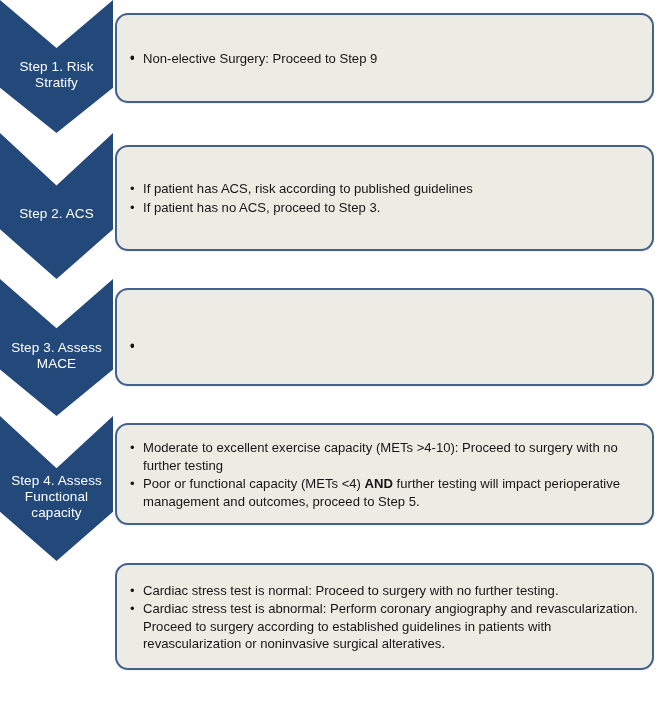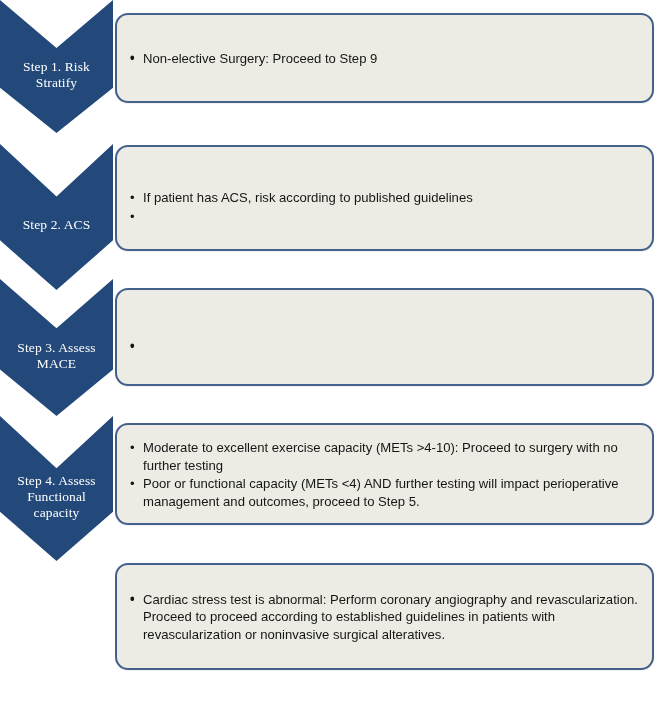--- a/index.html
+++ b/index.html
@@ -30,21 +30,20 @@
     background: #23497B;
     
     -webkit-clip-path: polygon(0% 0%, 50% 36%, 100% 0%, 100% 66%, 50% 100%, 0% 66%);
     clip-path: polygon(0% 0%, 50% 36%, 100% 0%, 100% 66%, 50% 100%, 0% 66%);
     color: #ffffff;
     display: flex;
     align-items: center;
     justify-content: center;
     text-align: center;
     padding: 0 6px;
-    font-family: Liberation Serif, serif;
   }
   .step-chevron .step-label {
     display: block;
     font-size: 13.5px;
     line-height: 16px;
     letter-spacing: 0.1px;
     color: #ffffff;
     font-weight: 400;
     transform: translateY(8px);
   }
@@ -80,21 +79,21 @@
   }
   .bullet-item:last-child { margin-bottom: 0; }
   .bullet-item .bullet-dot {
     position: absolute;
     left: 1px;
     top: 0px;
     font-size: 13.1px;
     line-height: 17.5px;
     color: #161616;
   }
-  .bullet-item b { font-weight: 400; }
+  .bullet-item b { font-weight: 700; }
 </style>
 </head>
 <body>
 
 <div id="flowchart">
 
   <div class="step-chevron" style="top:0px;height:133px;">
     <span class="step-label">Step 1. Risk Stratify</span>
   </div>
   <div class="step-panel" style="top:13px;height:90px;">
@@ -102,31 +101,32 @@
       <li class="bullet-item">
         <span class="bullet-dot">•</span>
       </li>
       <li class="bullet-item">
         <span class="bullet-dot">•</span>
         <span>Non-elective Surgery: Proceed to Step 9</span>
       </li>
     </ul>
   </div>
 
-  <div class="step-chevron" style="top:144px;height:146px;text-align:right;">
+  <div class="step-chevron" style="top:133px;height:146px;text-align:right;">
     <span class="step-label">Step 2. ACS</span>
   </div>
   <div class="step-panel" style="top:145px;height:106px;">
     <ul class="bullet-list">
       <li class="bullet-item">
         <span class="bullet-dot">•</span>
         <span>If patient has ACS, risk according to published guidelines</span>
       </li>
       <li class="bullet-item">
         <span class="bullet-dot">•</span>
+        <span>If patient has no ACS, proceed to Step 3.</span>
       </li>
     </ul>
   </div>
 
   <div class="step-chevron" style="top:279px;height:137px;justify-content:center;">
     <span class="step-label">Step 3. Assess MACE</span>
   </div>
   <div class="step-panel" style="top:288px;height:98px;">
     <ul class="bullet-list">
       <li class="bullet-item">
@@ -151,21 +151,22 @@
         <span class="bullet-dot">•</span>
         <span>Poor or functional capacity (METs &lt;4) <b>AND</b> further testing will impact perioperative management and outcomes, proceed to Step 5.</span>
       </li>
     </ul>
   </div>
 
   <div class="step-panel" style="top:563px;height:107px;">
     <ul class="bullet-list">
       <li class="bullet-item">
         <span class="bullet-dot">•</span>
+        <span>Cardiac stress test is normal: Proceed to surgery with no further testing.</span>
       </li>
       <li class="bullet-item">
         <span class="bullet-dot">•</span>
-        <span>Cardiac stress test is abnormal: Perform coronary angiography and revascularization. Proceed to proceed according to established guidelines in patients with revascularization or noninvasive surgical alteratives.</span>
+        <span>Cardiac stress test is abnormal: Perform coronary angiography and revascularization. Proceed to surgery according to established guidelines in patients with revascularization or noninvasive surgical alteratives.</span>
       </li>
     </ul>
   </div>
 
 </div>
 
 </body></html>

